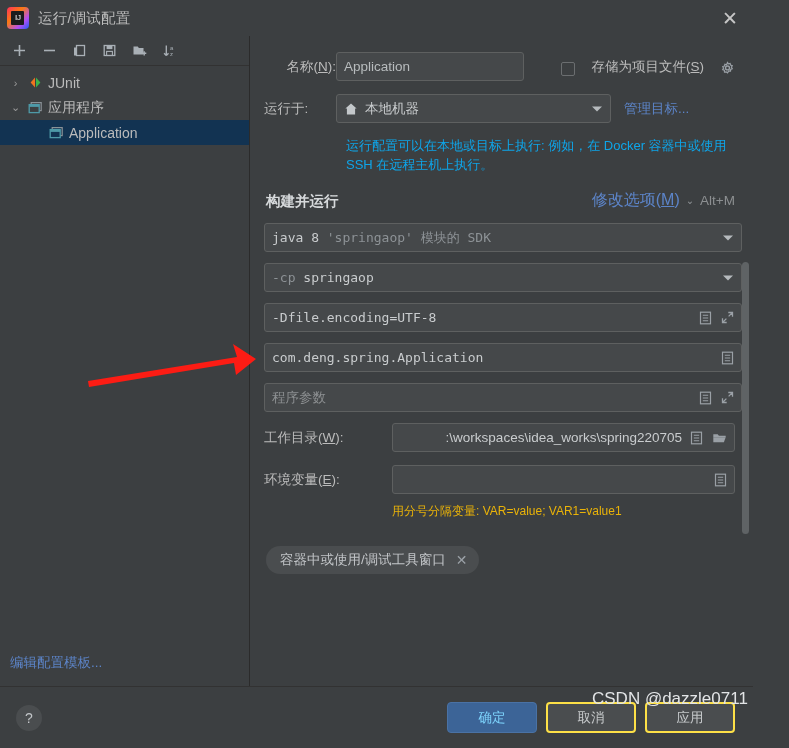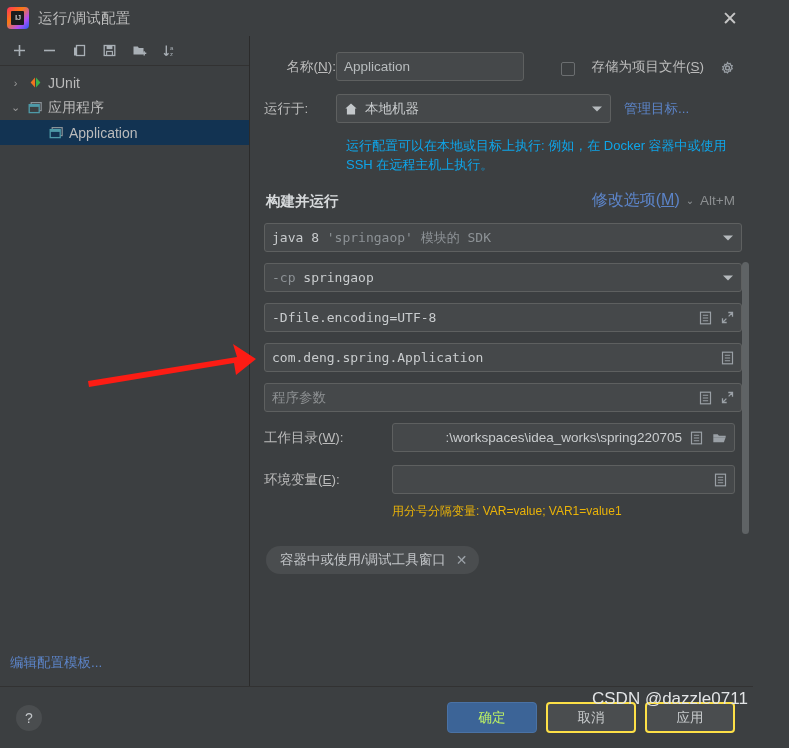--- a/index.html
+++ b/index.html
@@ -209,21 +209,21 @@
     background: #4a4d4f; color: #c2c5c8;
     display: flex; align-items: center; justify-content: center;
     font-size: 14px; cursor: pointer;
   }
   .btns { margin-left: auto; display: flex; gap: 9px; }
   .btn {
     min-width: 90px; height: 31px; border-radius: 4px;
     display: flex; align-items: center; justify-content: center;
     font-size: 13.5px; cursor: pointer;
   }
-  .btn.primary { background: #3c6497; color: #bef264; border: 1px solid #4a72a5; }
+  .btn.primary { background: #3c6497; color: #7dd3fc; border: 1px solid #4a72a5; }
   .btn.normal  { background: #4a4d4f; color: #c6c9cb; border: 2px solid #fde047; }
 
   
   .arrow-svg {
     position: absolute; left: 0; top: 0;
     width: 789px; height: 748px;
     pointer-events: none; z-index: 40;
   }
 
   

